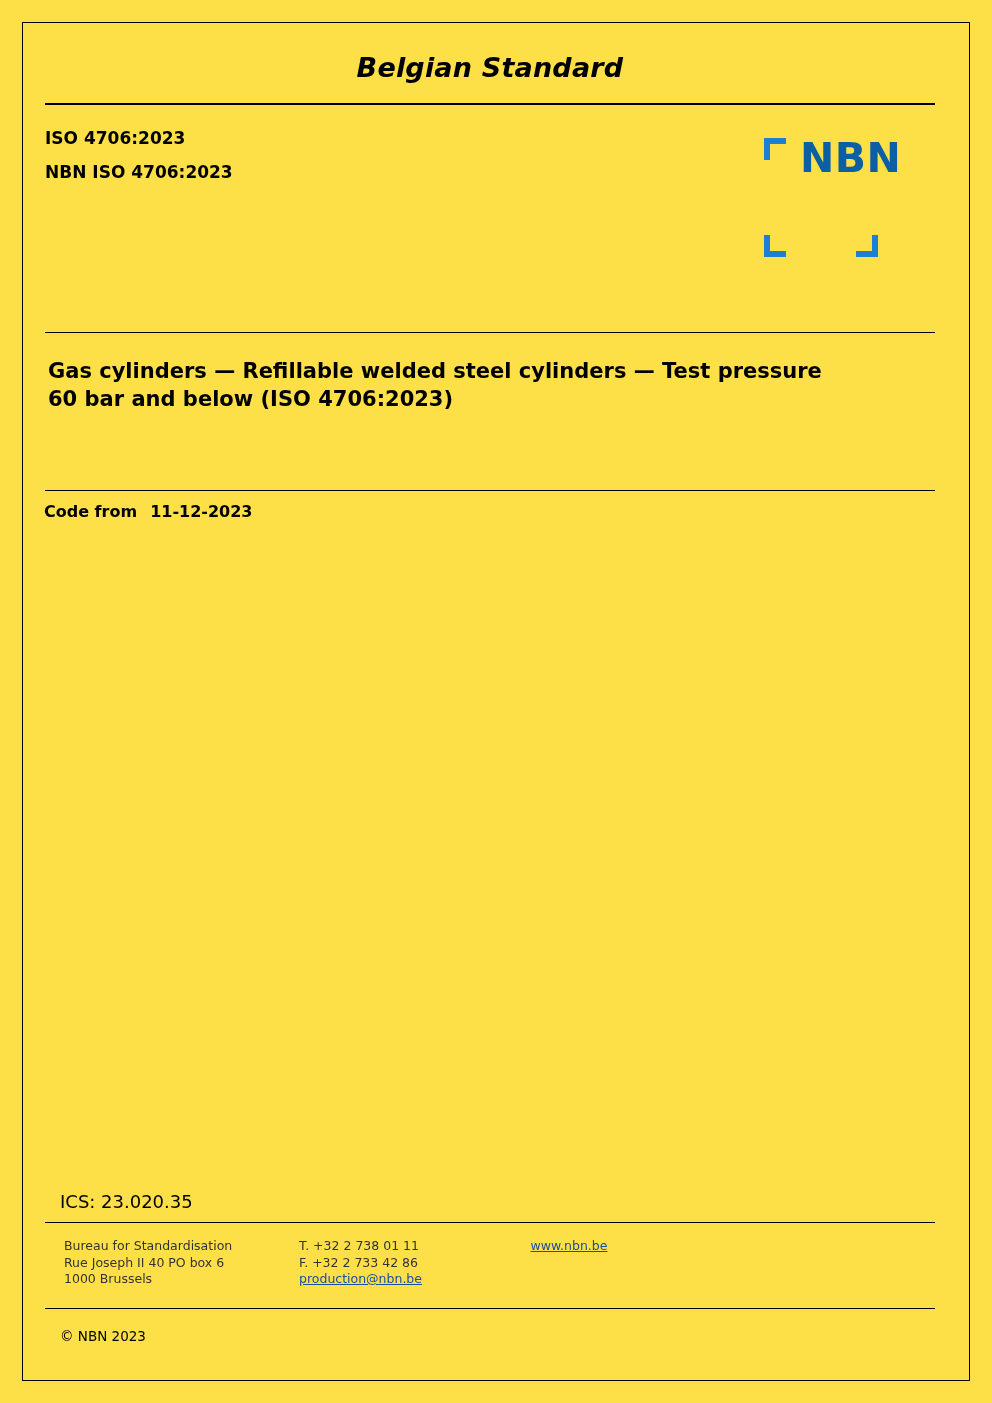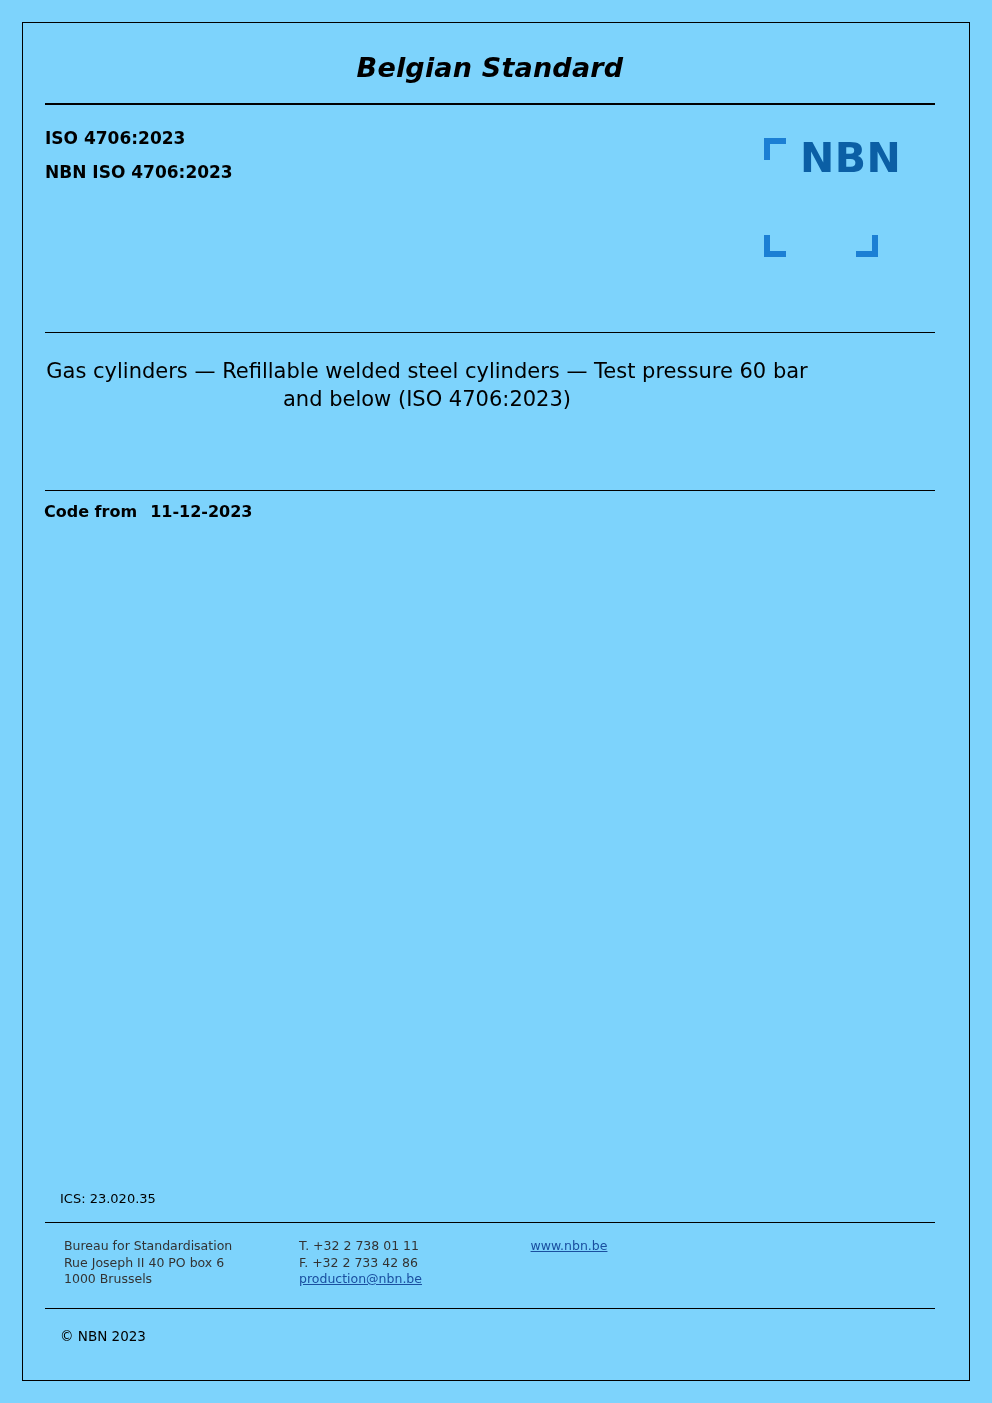--- a/index.html
+++ b/index.html
@@ -9,21 +9,21 @@
   }
   body {
     font-family: "DejaVu Sans", sans-serif;
     color: #000000;
   }
   .page {
     position: relative;
     width: 992px;
     height: 1403px;
     margin: 0 auto;
-    background: #7dd3fc;
+    background: #fde047;
     overflow: hidden;
     box-sizing: border-box;
   }
   .page-border {
     position: absolute;
     left: 22px;
     top: 22px;
     width: 948px;
     height: 1359px;
     border: 1px solid #000000;
@@ -91,48 +91,47 @@
     height: 22px;
     box-sizing: border-box;
   }
   .corner-tl { left: 12px;  top: 10px;  border-left: 6px solid #1b7fd4; border-top: 6px solid #1b7fd4; }
   .corner-bl { left: 12px;  top: 107px; border-left: 6px solid #1b7fd4; border-bottom: 6px solid #1b7fd4; }
   .corner-br { left: 104px; top: 107px; border-right: 6px solid #1b7fd4; border-bottom: 6px solid #1b7fd4; }
 
   
   .doc-title {
     position: absolute;
-    left: 32px;
+    left: 48px;
     top: 358px;
     width: 790px;
     font-size: 21px;
-    font-weight: normal;
+    font-weight: bold;
     line-height: 1.33;
-    text-align: center;
   }
 
   
   .valid-from {
     position: absolute;
     left: 44px;
     top: 502px;
     font-size: 16px;
     font-weight: bold;
   }
   .valid-from .vf-date {
     margin-left: 13px;
     font-weight: bold;
   }
 
   
   .ics {
     position: absolute;
     left: 60px;
     top: 1191px;
-    font-size: 13px;
+    font-size: 18px;
   }
 
   
   .footer {
     position: absolute;
     left: 64px;
     top: 1238px;
     width: 880px;
     font-size: 12.5px;
     color: #333333;

